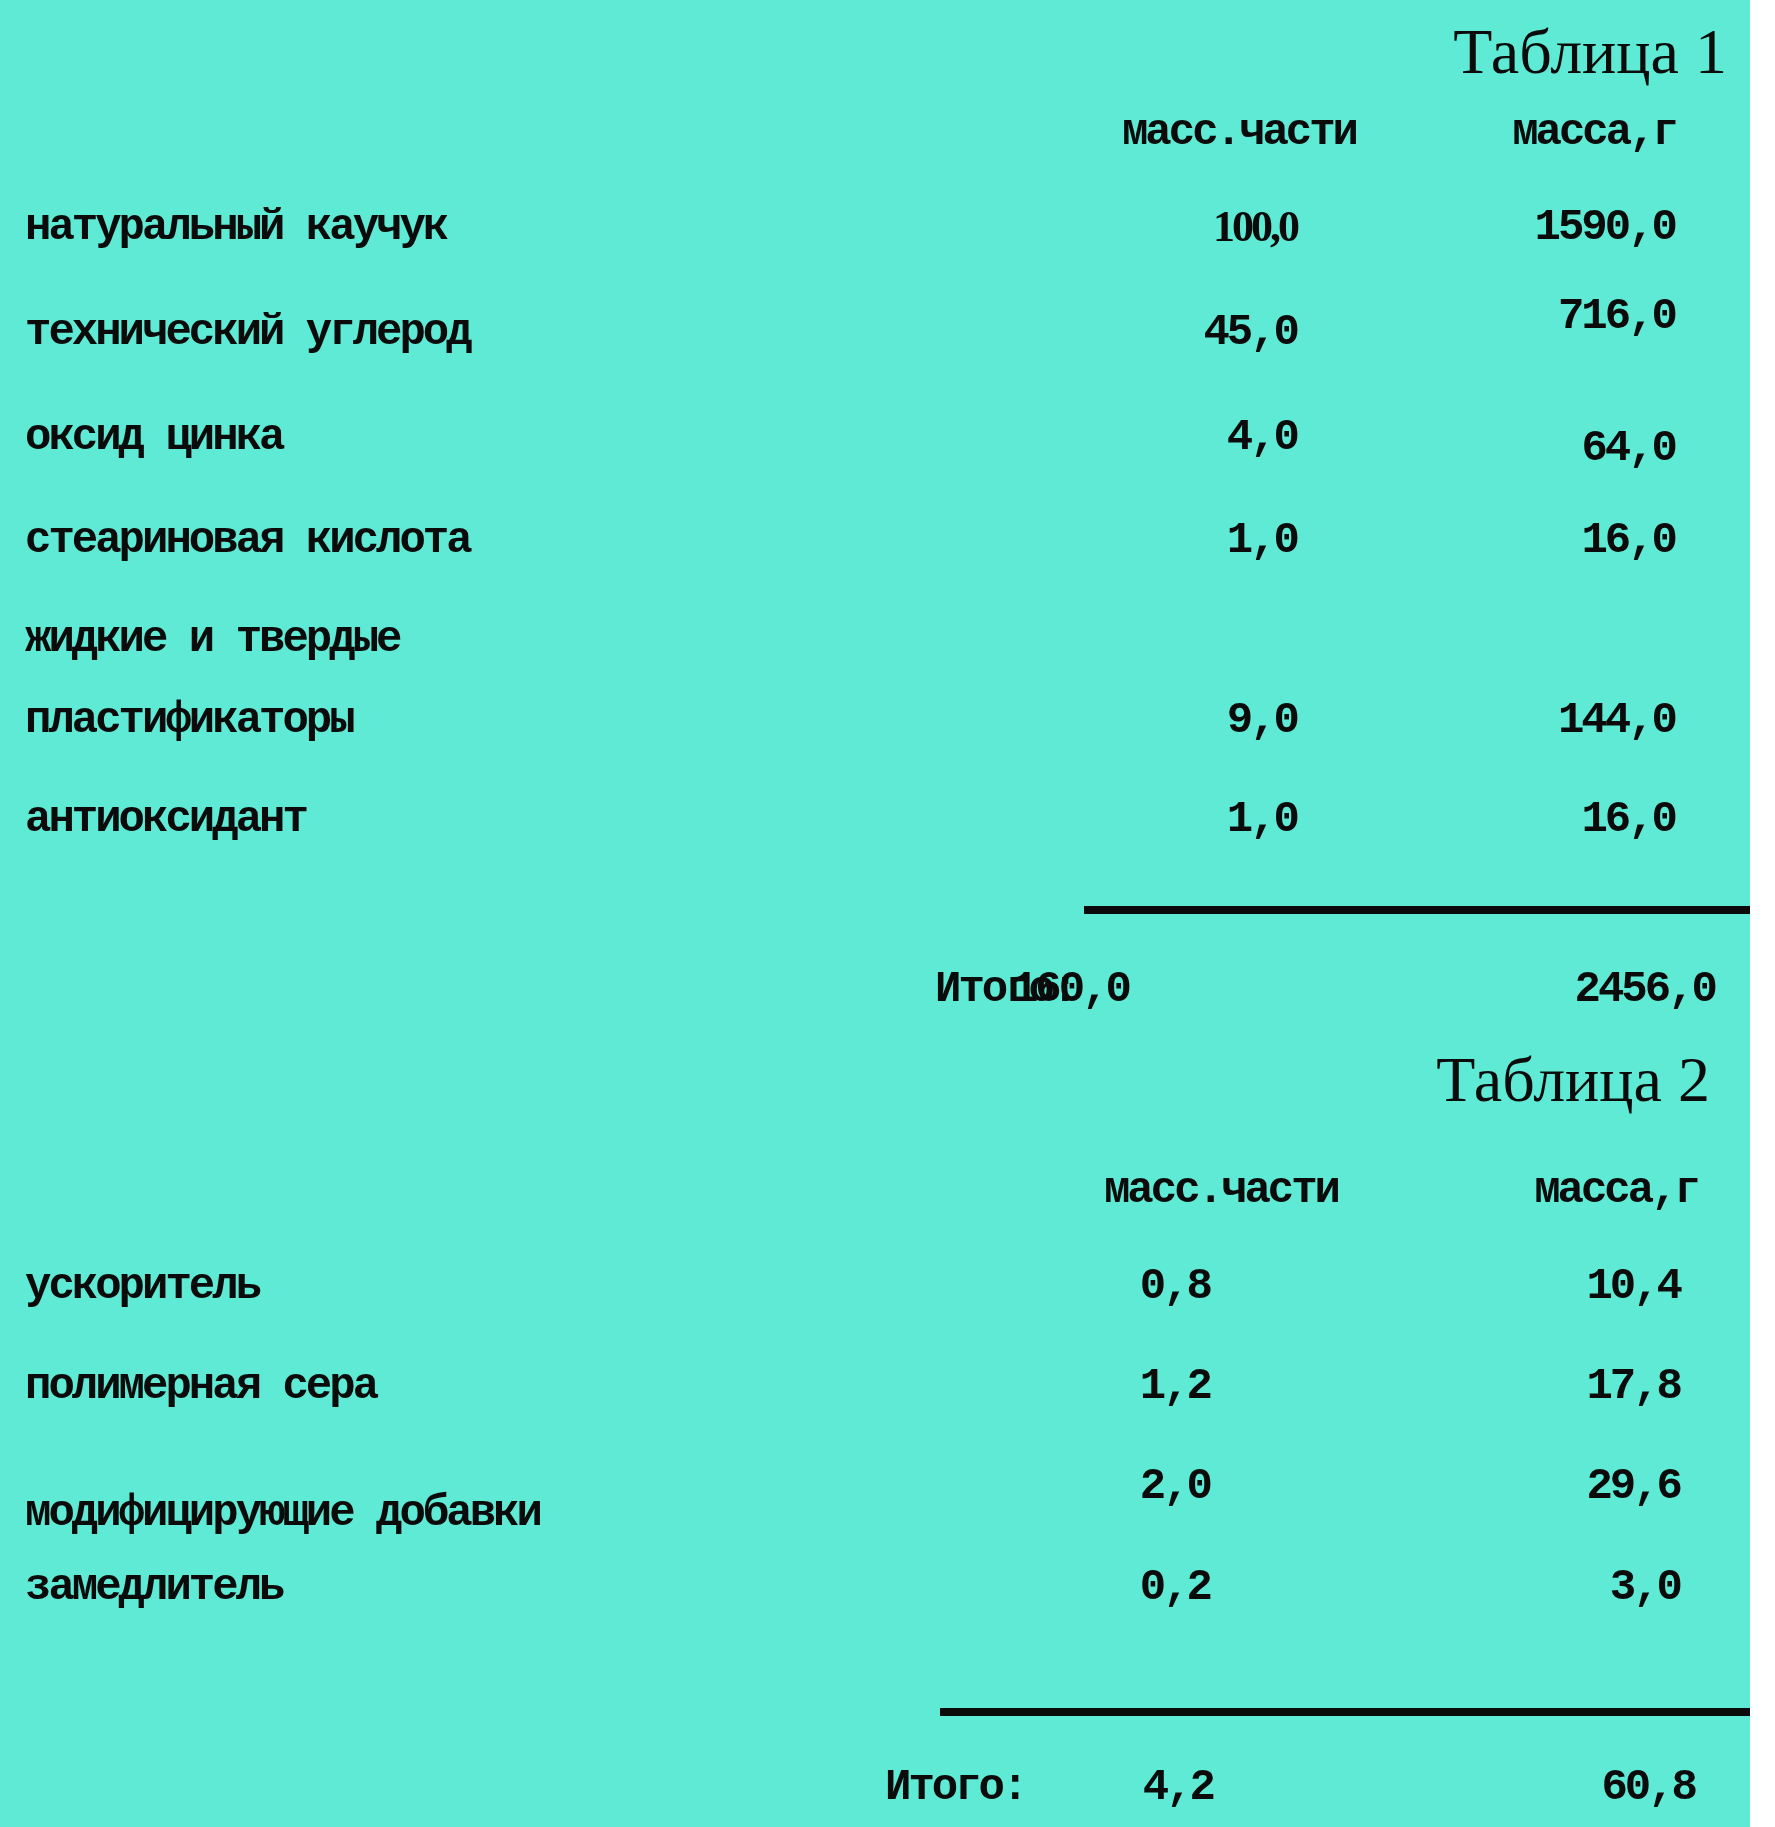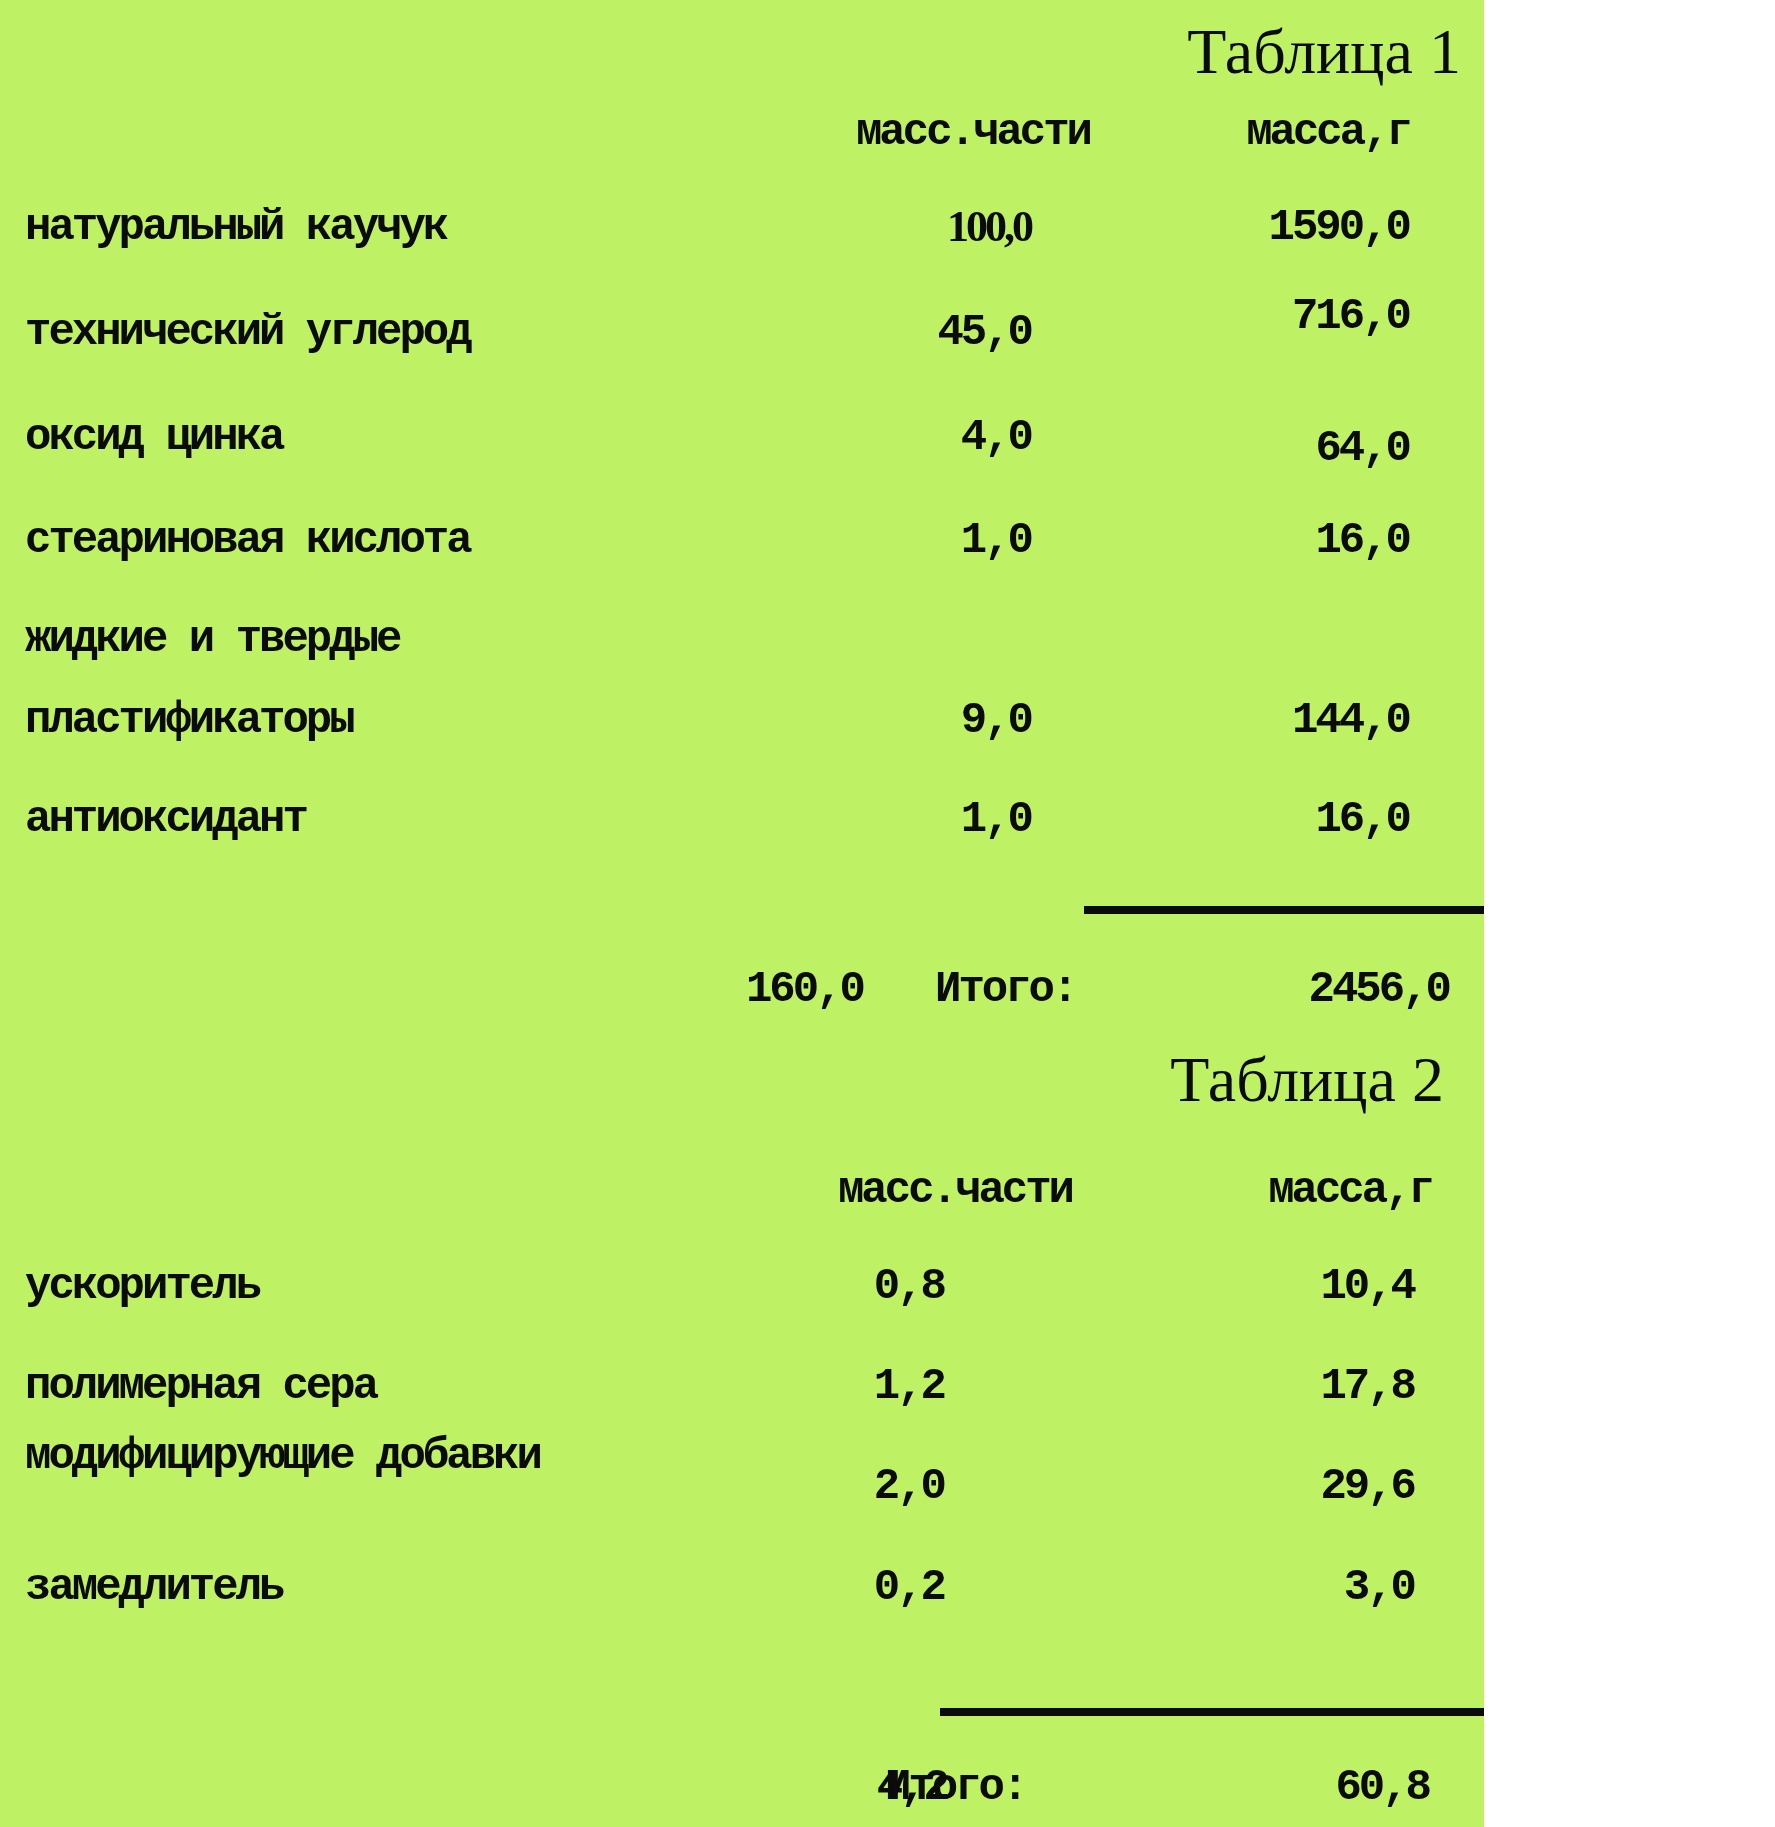--- a/index.html
+++ b/index.html
@@ -1,20 +1,20 @@
 <!DOCTYPE html>
 <html><head>
 <meta charset="utf-8">
 <style>
   html, body { margin: 0; padding: 0; background: #ffffff; }
   .page {
     position: relative;
-    width: 1484px;
+    width: 1750px;
     height: 1827px;
-    background: #bef264;
+    background: #5eead4;
     overflow: hidden;
     font-family: "Liberation Mono", "DejaVu Sans Mono", monospace;
   }
   .mono {
     position: absolute;
     font-family: "Liberation Mono", "DejaVu Sans Mono", monospace;
     font-weight: 700;
     font-size: 44px;
     letter-spacing: -3px;
     line-height: 1;
@@ -91,21 +91,21 @@
   <div class="mono num" style="top:1168px; right:52px;">масса,г</div>
 
   <div class="mono label" style="top:1264px;">ускоритель</div>
   <div class="mono num parts2" style="top:1264px;">0,8</div>
   <div class="mono num mass2" style="top:1264px;">10,4</div>
 
   <div class="mono label" style="top:1364px;">полимерная сера</div>
   <div class="mono num parts2" style="top:1364px;">1,2</div>
   <div class="mono num mass2" style="top:1364px;">17,8</div>
 
-  <div class="mono label" style="top:1434px;">модифицирующие добавки</div>
+  <div class="mono label" style="top:1491px;">модифицирующие добавки</div>
   <div class="mono num parts2" style="top:1464px;">2,0</div>
   <div class="mono num mass2" style="top:1464px;">29,6</div>
 
   <div class="mono label" style="top:1565px;">замедлитель</div>
   <div class="mono num parts2" style="top:1565px;">0,2</div>
   <div class="mono num mass2" style="top:1565px;">3,0</div>
 
   <div class="hline" style="top:1708px; left:940px;"></div>
 
   <div class="mono" style="top:1765px; left:885px;">Итого:</div>

